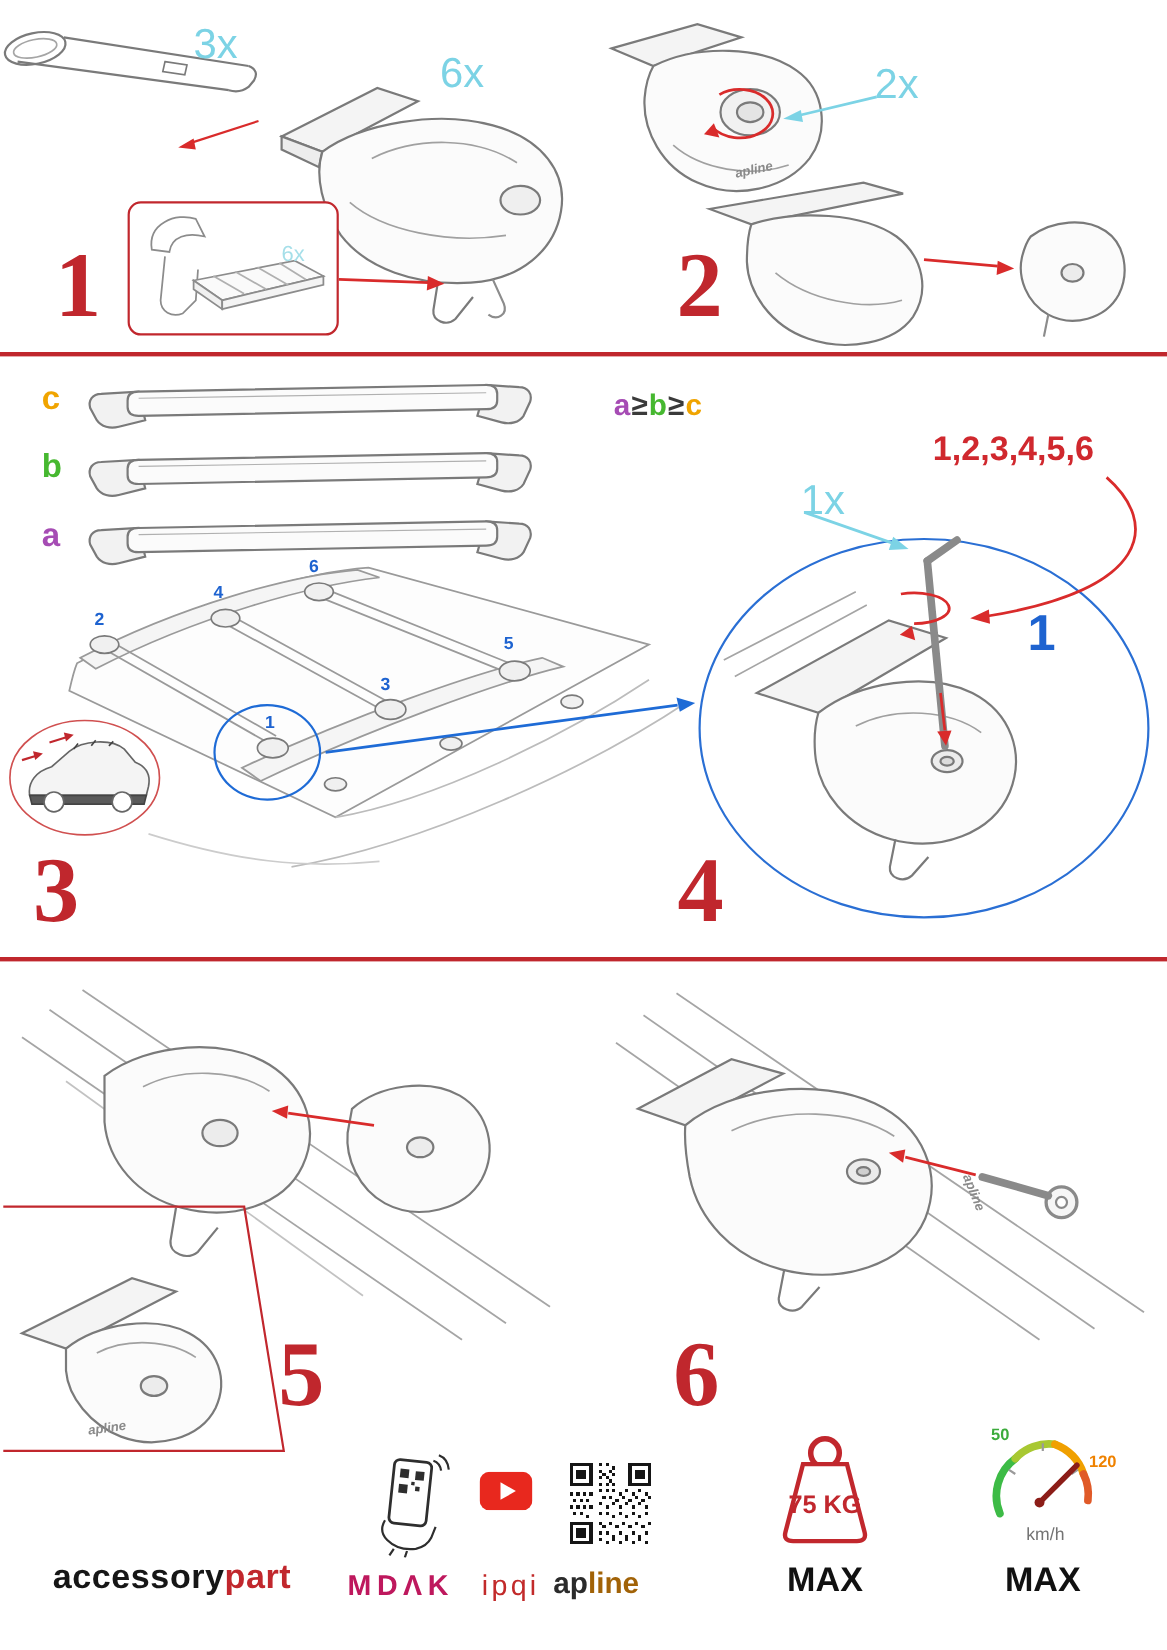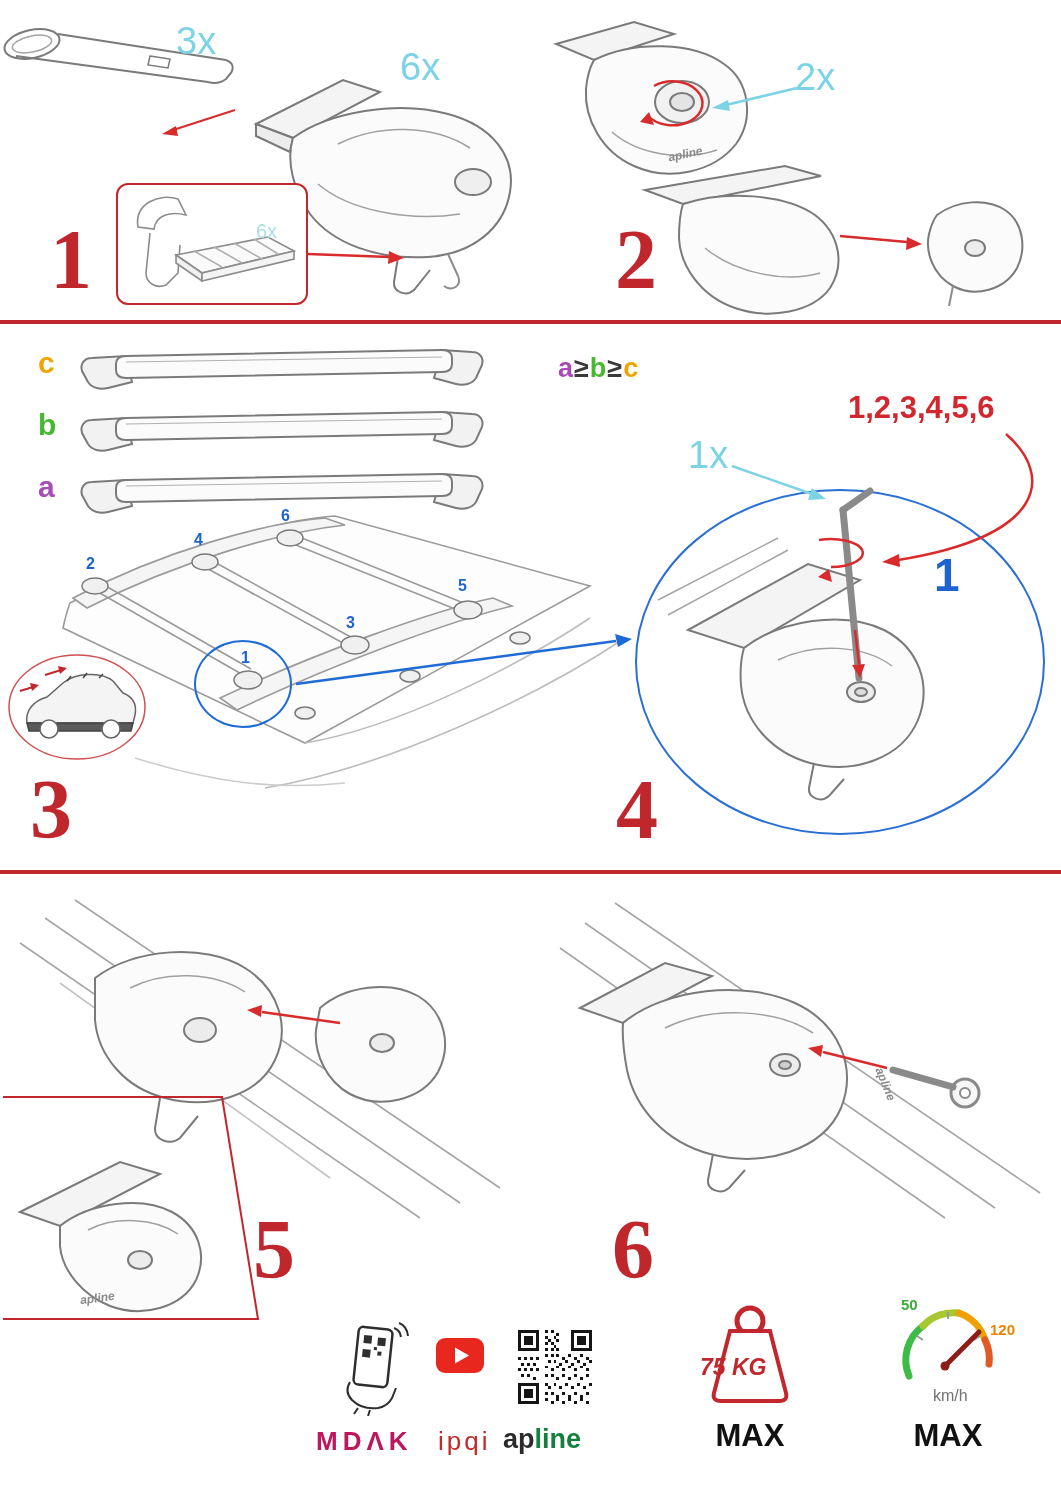--- a/index.html
+++ b/index.html
@@ -20,22 +20,22 @@
   .blue-circle { position:absolute; border:2px solid #1e6bd6; border-radius:50%; }
   .seq { color:#d0282e; font-size:31px; font-weight:700; line-height:1; }
   .blue-one { color:#1e63d0; font-size:46px; font-weight:700; line-height:1; }
   .apline-mark { font-size:12px; font-weight:700; font-style:italic; color:#8a8a8a; line-height:1; }
   .model { color:#1d3e93; font-size:29px; font-weight:700; line-height:1; }
   .brand { font-size:31px; font-weight:700; line-height:1; letter-spacing:0.5px; }
   .brand .b-black { color:#161616; } .brand .b-red { color:#c1272d; }
   .mdak { color:#be185d; font-size:26px; font-weight:700; letter-spacing:5px; line-height:1; }
   .ipqi { color:#c22a2a; font-size:26px; letter-spacing:3px; line-height:1; }
   .apline-logo { font-size:27px; font-weight:700; line-height:1; }
-  .apline-logo .a-black { color:#2b2b2b; } .apline-logo .a-red { color:#15803d; }
-  .weight-value { color:#c1272d; font-size:23px; font-weight:700; line-height:1;font-style:italic; }
+  .apline-logo .a-black { color:#2b2b2b; } .apline-logo .a-red { color:#a16207; }
+  .weight-value { color:#c1272d; font-size:23px; font-weight:700; text-align:center; line-height:1; }
   .max-label { color:#111; font-size:31px; font-weight:700; text-align:center; line-height:1; }
   .speed-low { color:#3cab3c; font-size:15px; font-weight:700; line-height:1; }
   .speed-high { color:#ef8200; font-size:15px; font-weight:700; line-height:1; }
   .speed-unit { color:#737373; font-size:16px; line-height:1; }
   svg { display:block; }
 </style>
 </head>
 <body>
 
 <div class="page">
@@ -248,21 +248,21 @@
       <g stroke="#8a8a8a" stroke-width="7" stroke-linecap="round" fill="none">
         <path d="M215,32 L231,200"></path>
         <path d="M215,32 L242,13"></path>
       </g>
       <path d="M191,62 a32,14 0 1 1 12,27" fill="none" stroke="#d92b2b" stroke-width="2.5"></path>
       <path d="M201,91 l-11,8 l14,5 z" fill="#d92b2b"></path>
       <path d="M227,152 L231,186" stroke="#d92b2b" stroke-width="2.5" fill="none"></path>
       <path d="M232,200 l-8,-13 l13,-1 z" fill="#d92b2b"></path>
     </svg>
   </div>
-  <span class="abs qty" style="left:688px;top:436px;">1x</span>
+  <span class="abs qty" style="left:728px;top:436px;">1x</span>
   <div class="abs" style="left:724px;top:456px;width:112px;height:52px;">
     <svg viewBox="0 0 112 52" width="112" height="52">
       <path d="M8,10 L88,38" stroke="#7cd3e5" stroke-width="2.5" fill="none"></path>
       <path d="M102,43 l-14,-11 l-4,12 z" fill="#7cd3e5"></path>
     </svg>
   </div>
   <span class="abs seq" style="left:848px;top:392px;">1,2,3,4,5,6</span>
   <div class="abs" style="left:858px;top:428px;width:200px;height:148px;">
     <svg viewBox="0 0 200 148" width="200" height="148">
       <path d="M148,6 C196,48 188,108 40,132" stroke="#d92b2b" stroke-width="2.5" fill="none"></path>
@@ -328,20 +328,23 @@
         <circle cx="420" cy="205" r="5" fill="#fff" stroke-width="2"></circle>
         <path d="M408,199 L348,182" stroke-width="7" stroke-linecap="round" fill="none"></path>
       </g>
       <path d="M342,180 L278,164" stroke="#d92b2b" stroke-width="2.5" fill="none"></path>
       <path d="M263,160 l15,-3 l-2,12 z" fill="#d92b2b"></path>
     </svg>
   </div>
   <span class="abs apline-mark" style="left:868px;top:1078px;transform:rotate(68deg);">apline</span>
   <span class="abs step-num" style="left:612px;top:1208px;">6</span>
 
+  <div class="abs brand" style="left:48px;top:1418px;">
+    <span class="b-black">accessory</span><span class="b-red">part</span>
+  </div>
 
   <div class="abs" style="left:336px;top:1320px;width:76px;height:96px;">
     <svg viewBox="0 0 76 96" width="76" height="96">
       <g fill="none" stroke="#2e2e2e" stroke-width="2.5">
         <rect x="20" y="8" width="34" height="58" rx="5" transform="rotate(6 37 37)"></rect>
       </g>
       <g fill="#2e2e2e" transform="rotate(6 37 37)">
         <rect x="26" y="16" width="8" height="8"></rect>
         <rect x="40" y="17" width="8" height="8"></rect>
         <rect x="26" y="30" width="8" height="8"></rect>

